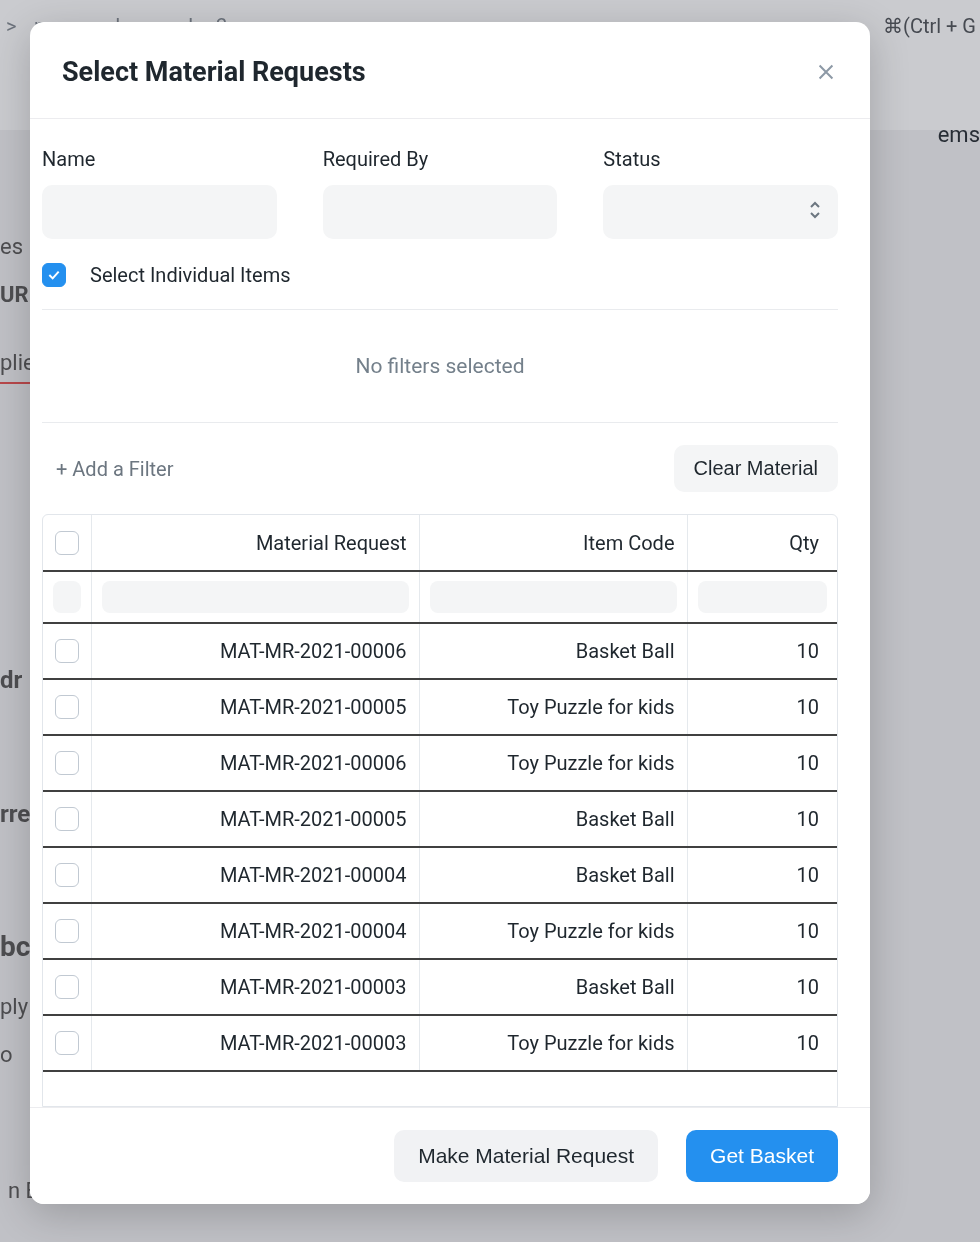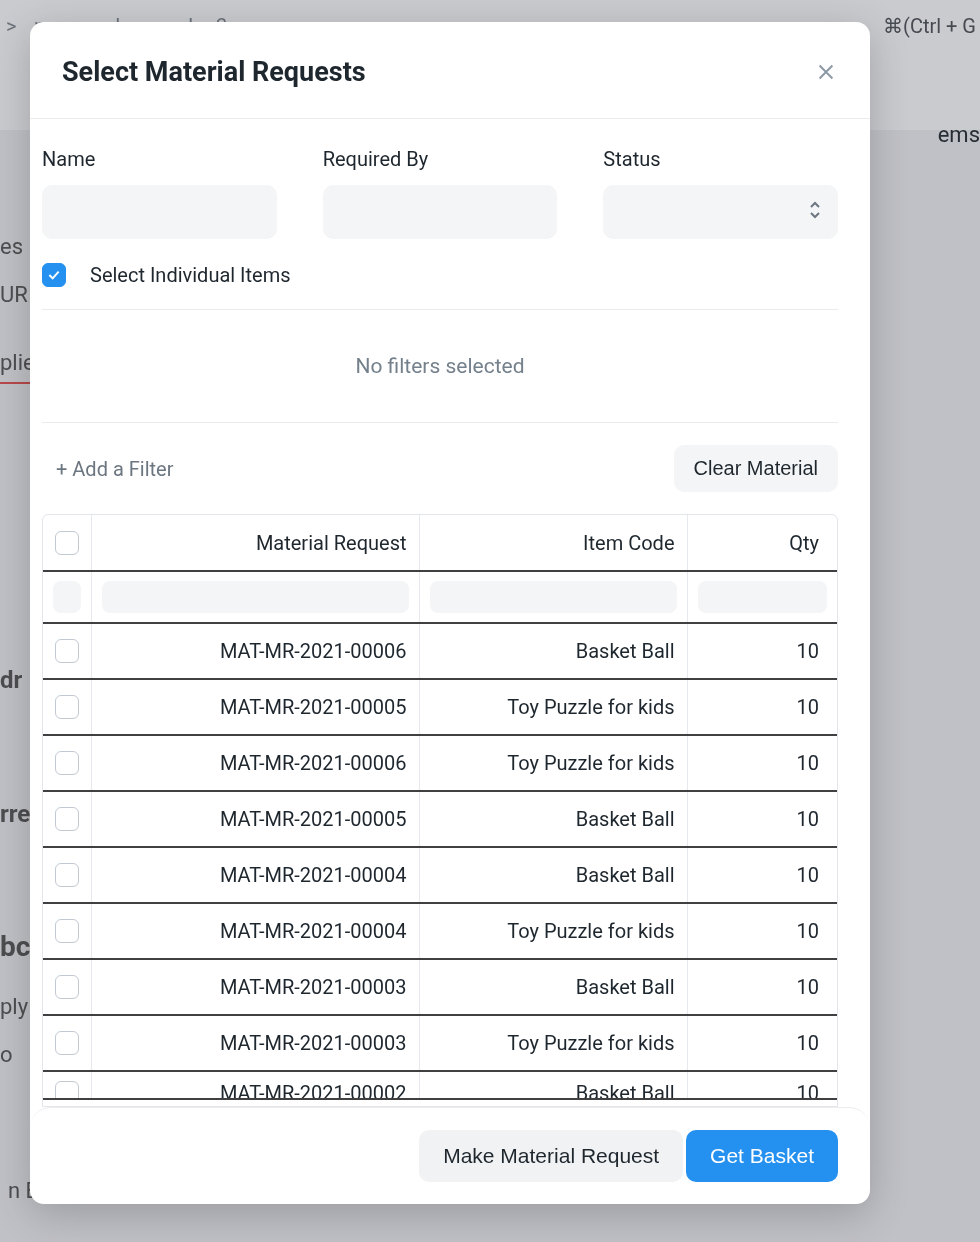--- a/index.html
+++ b/index.html
@@ -260,23 +260,22 @@
     position: relative;
     top: 8px;
   }
 
   
   .modal-footer {
     border-top: 1px solid #ececef;
     padding: 22px 32px;
     display: flex;
     justify-content: flex-end;
-    gap: 3px;
+    gap: 28px;
     background: #fff;
-    border-radius: 21px;
   }
   .btn {
     border: none;
     border-radius: 10px;
     padding: 14px 24px;
     font-size: 21px;
     cursor: pointer;
   }
   .btn-secondary {
     background: #f1f2f4;
@@ -291,21 +290,21 @@
 <body>
 
 <div class="bg-page">
   <div class="bg-bar" style="top:0;height:70px;"></div>
   <div class="bg-text" style="left:6px; top:14px; color:#7c858e; font-size:20px;">&gt;</div>
   <div class="bg-text" style="left:34px; top:14px; color:#7c858e; font-size:20px;">new-purchase-order-2</div>
   <div class="bg-text" style="right:4px; top:14px; color:#4a4f55; font-size:20px;">⌘(Ctrl + G</div>
   <div class="bg-bar" style="top:70px;height:60px;"></div>
   <div class="bg-text" style="right:0; top:122px; color:#1f272e;">ems</div>
   <div class="bg-text" style="left:0; top:234px;">es</div>
-  <div class="bg-text" style="left:0; top:282px; font-weight:400;">UR</div>
+  <div class="bg-text" style="left:0; top:282px; font-weight:700;">UR</div>
   <div class="bg-text" style="left:0; top:350px;">plie</div>
   <div style="position:absolute; left:0; top:382px; width:30px; height:2px; background:#e24c4c;"></div>
   <div class="bg-text" style="left:0; top:666px; font-weight:700; font-size:24px;">dr</div>
   <div class="bg-text" style="left:0; top:800px; font-weight:700; font-size:24px;">rre</div>
   <div class="bg-text" style="left:0; top:930px; font-weight:700; font-size:28px;">bc</div>
   <div class="bg-text" style="left:0; top:994px;">ply</div>
   <div class="bg-text" style="left:0; top:1042px;">o</div>
   <div class="bg-text" style="left:8px; top:1178px;text-align:center;">n B</div>
 </div>
 
@@ -477,30 +476,20 @@
             <tr>
               <td class="col-check">
                 <div class="row-check">
                   <div class="checkbox"></div>
                 </div>
               </td>
               <td>MAT-MR-2021-00003</td>
               <td>Toy Puzzle for kids</td>
               <td class="col-qty">10</td>
             </tr>
-            <tr class="cut-row">
-              <td class="col-check">
-                <div class="row-check" style="position:relative;top:8px;">
-                  <div class="checkbox"></div>
-                </div>
-              </td>
-              <td><span>MAT-MR-2021-00002</span></td>
-              <td><span>Basket Ball</span></td>
-              <td class="col-qty"><span>10</span></td>
-            </tr>
           </tbody>
       </table>
     </div>
 
   </div>
 
   <div class="modal-footer">
     <button class="btn btn-secondary">Make Material Request</button>
     <button class="btn btn-primary">Get Basket</button>
   </div>

